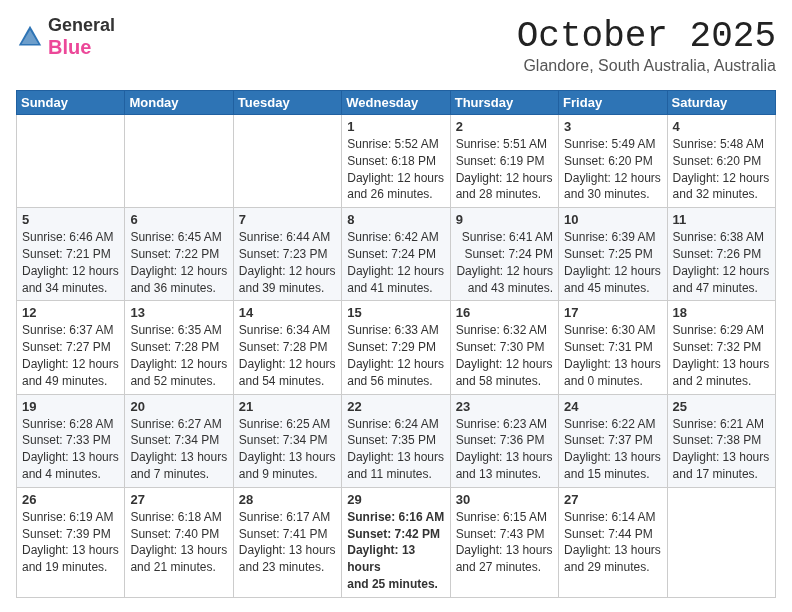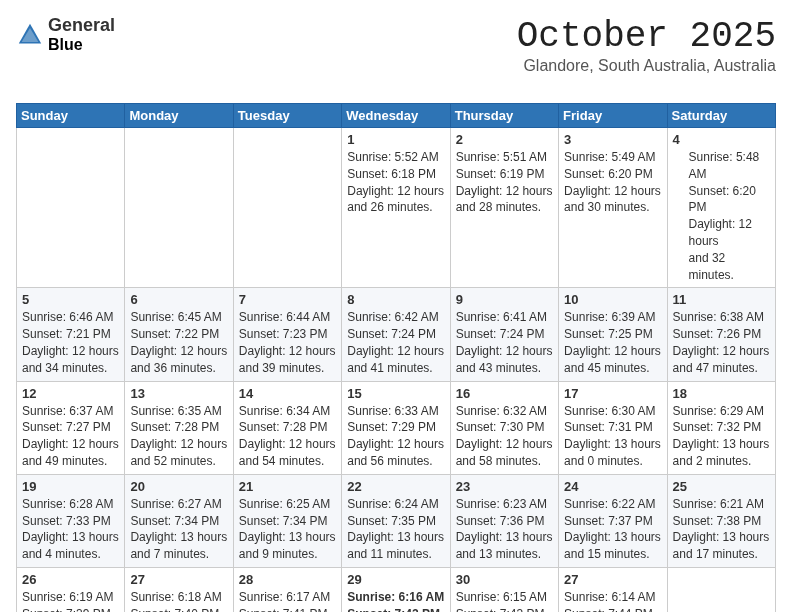--- a/index.html
+++ b/index.html
@@ -7,41 +7,41 @@
       font-family: Arial, sans-serif;
       background: #fff;
       width: 792px;
       min-height: 612px;
       padding: 16px;
     }
     .header {
       display: flex;
       justify-content: space-between;
       align-items: flex-start;
-      margin-bottom: 28px;
+      margin-bottom: 15px;
     }
     .logo {
       display: flex;
       align-items: center;
       gap: 4px;
     }
     .logo-text {
       display: flex;
       flex-direction: column;
       line-height: 1.1;
     }
     .logo-general {
       font-size: 18px;
       font-weight: bold;
       color: #333;
     }
     .logo-blue {
-      font-size: 16px;
+      font-size: 20px;
       font-weight: bold;
-      color: #000000;
+      color: #ec4899;
     }
     .logo-icon {
       width: 28px;
       height: 28px;
     }
     .title-section {
       text-align: right;
     }
     .month-title {
       font-size: 36px;
@@ -148,21 +148,21 @@
         </td>
         <td>
           <span class="day-number">3</span>
           <div class="day-info" style="white-space: pre-line;">Sunrise: 5:49 AM
 Sunset: 6:20 PM
 Daylight: 12 hours
 and 30 minutes.</div>
         </td>
         <td>
           <span class="day-number">4</span>
-          <div class="day-info" style="white-space: pre-line; margin-left: 16px;">Sunrise: 5:48 AM
+          <div class="day-info" style="white-space: pre-line;">Sunrise: 5:48 AM
 Sunset: 6:20 PM
 Daylight: 12 hours
 and 32 minutes.</div>
         </td>
       </tr>
       <tr>
         <td>
           <span class="day-number">5</span>
           <div class="day-info" style="white-space: pre-line;">Sunrise: 6:46 AM
 Sunset: 7:21 PM
@@ -185,21 +185,21 @@
         </td>
         <td>
           <span class="day-number">8</span>
           <div class="day-info" style="white-space: pre-line;">Sunrise: 6:42 AM
 Sunset: 7:24 PM
 Daylight: 12 hours
 and 41 minutes.</div>
         </td>
         <td>
           <span class="day-number">9</span>
-          <div class="day-info" style="white-space: pre-line;">Sunrise: 6:41 AM
+          <div class="day-info" style="white-space: pre-line; text-align: right;">Sunrise: 6:41 AM
 Sunset: 7:24 PM
 Daylight: 12 hours
 and 43 minutes.</div>
         </td>
         <td>
           <span class="day-number">10</span>
           <div class="day-info" style="white-space: pre-line;">Sunrise: 6:39 AM
 Sunset: 7:25 PM
 Daylight: 12 hours
 and 45 minutes.</div>

